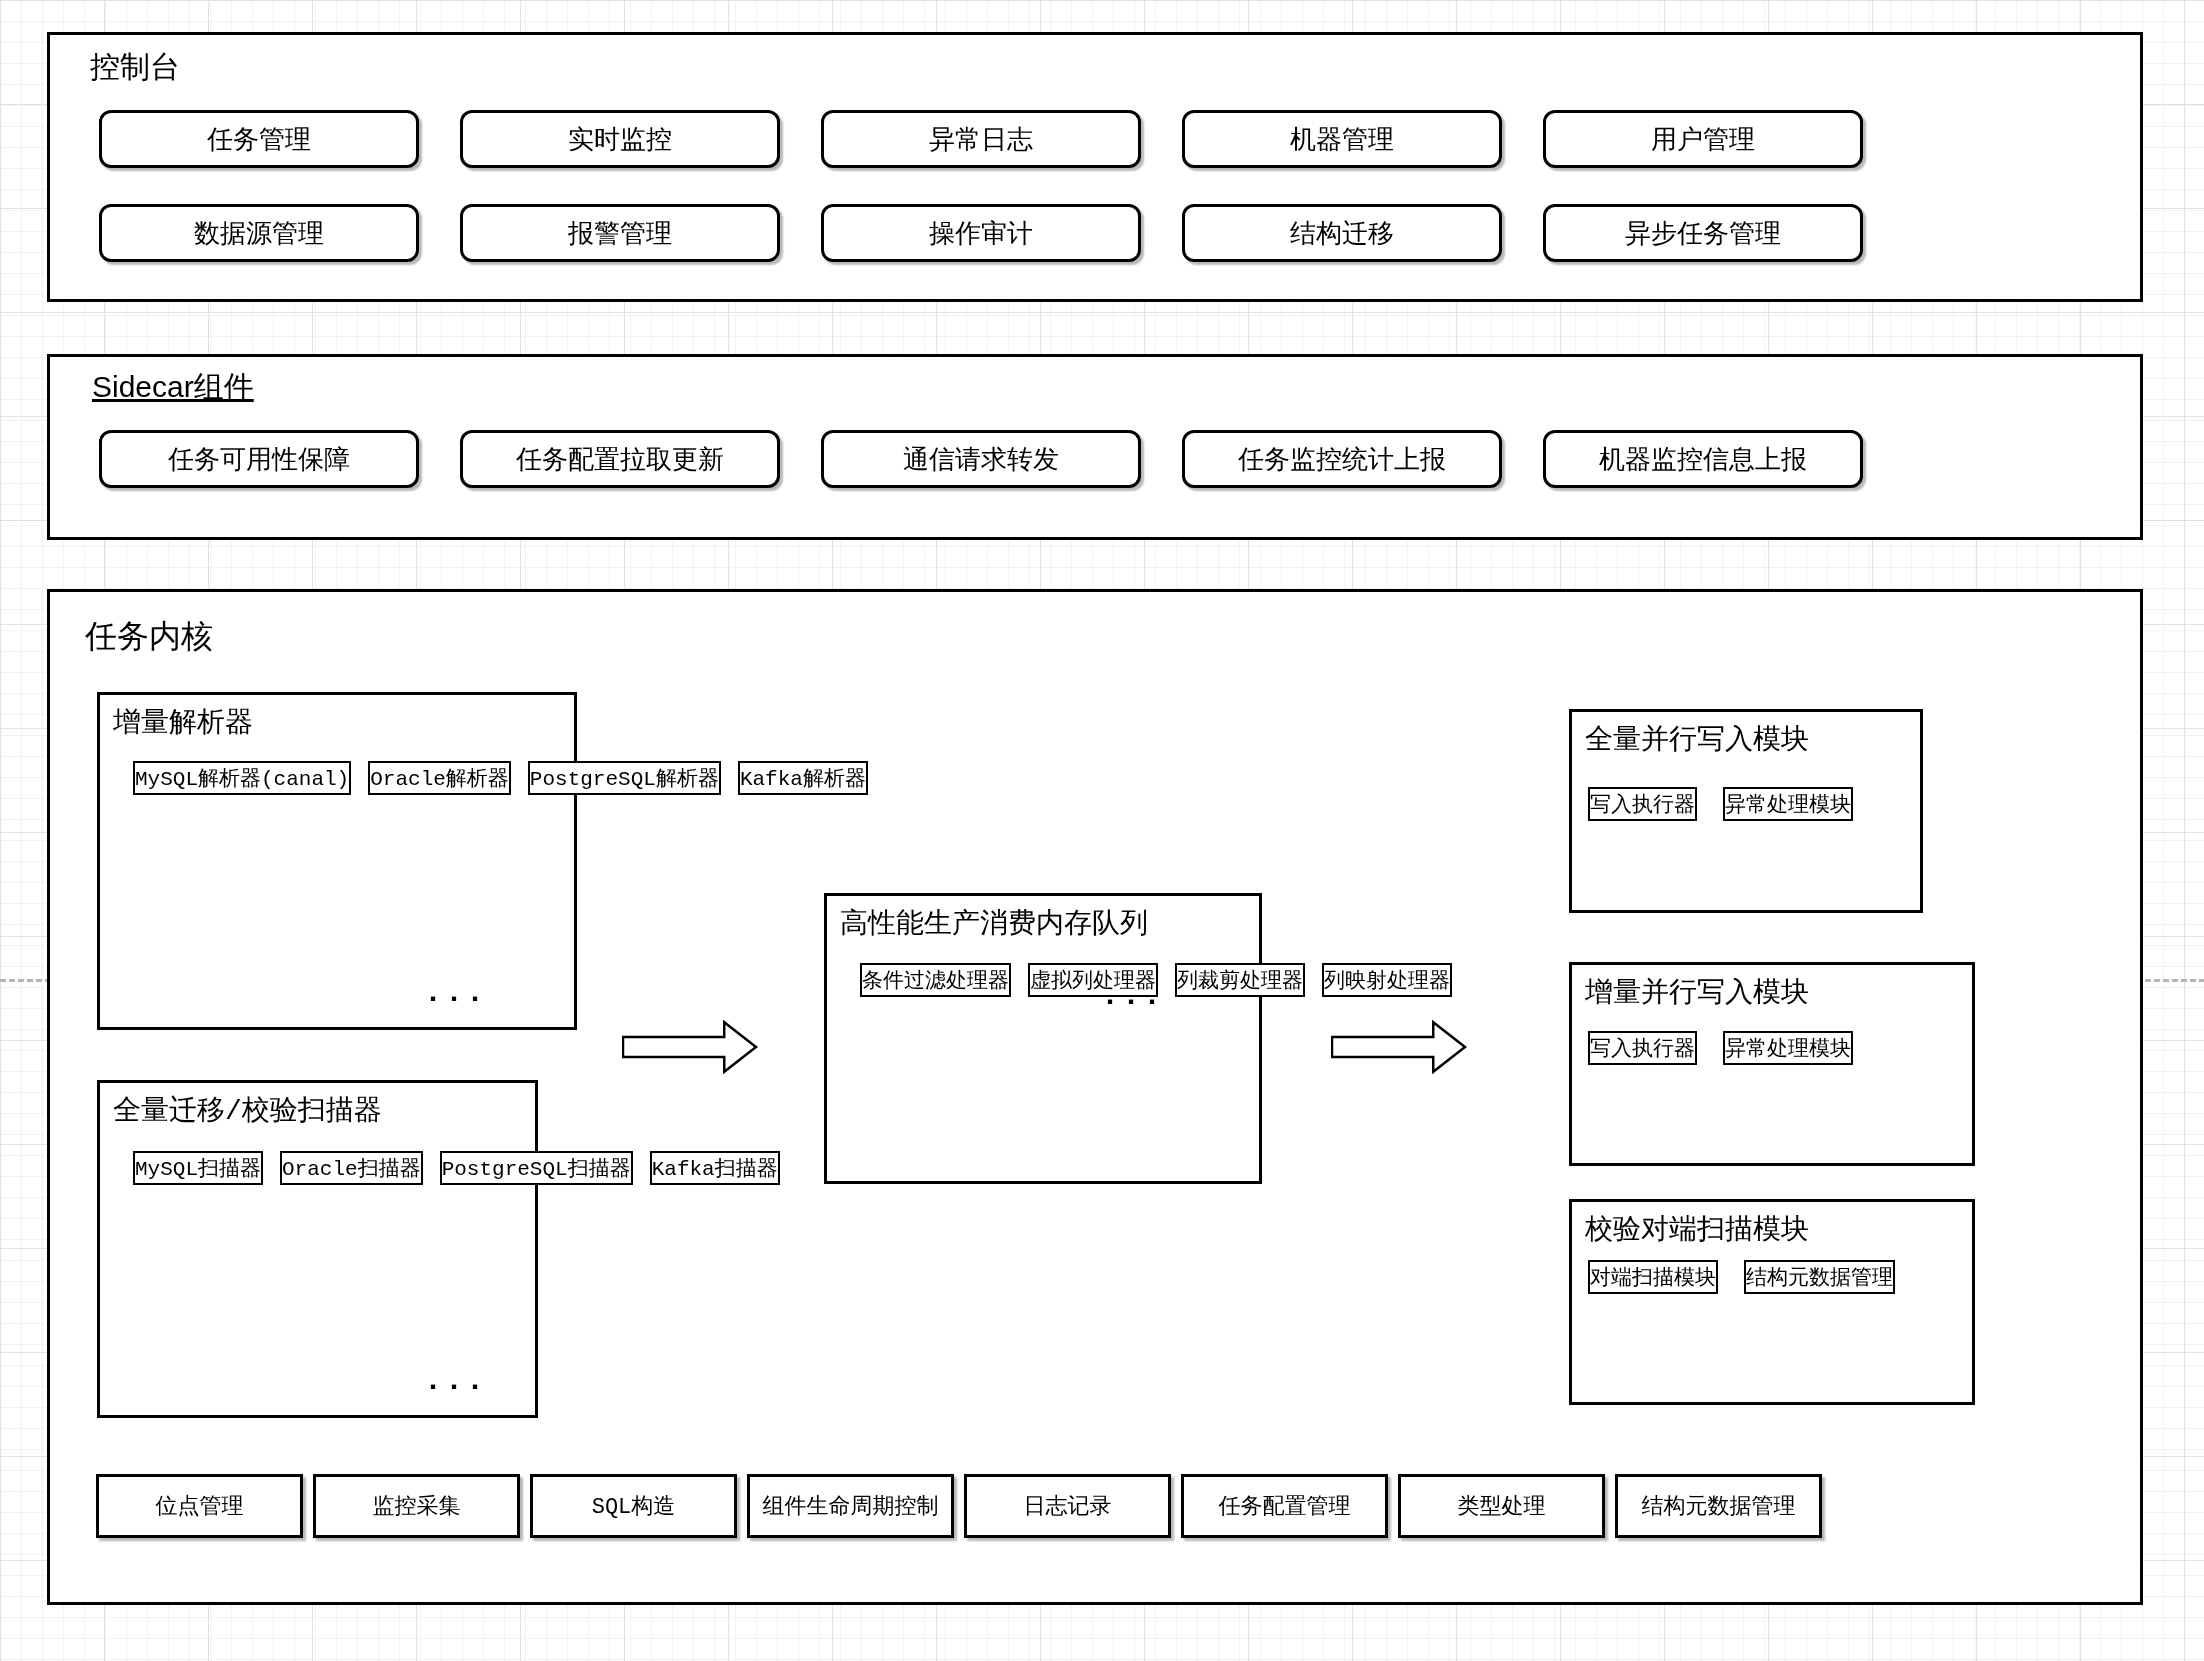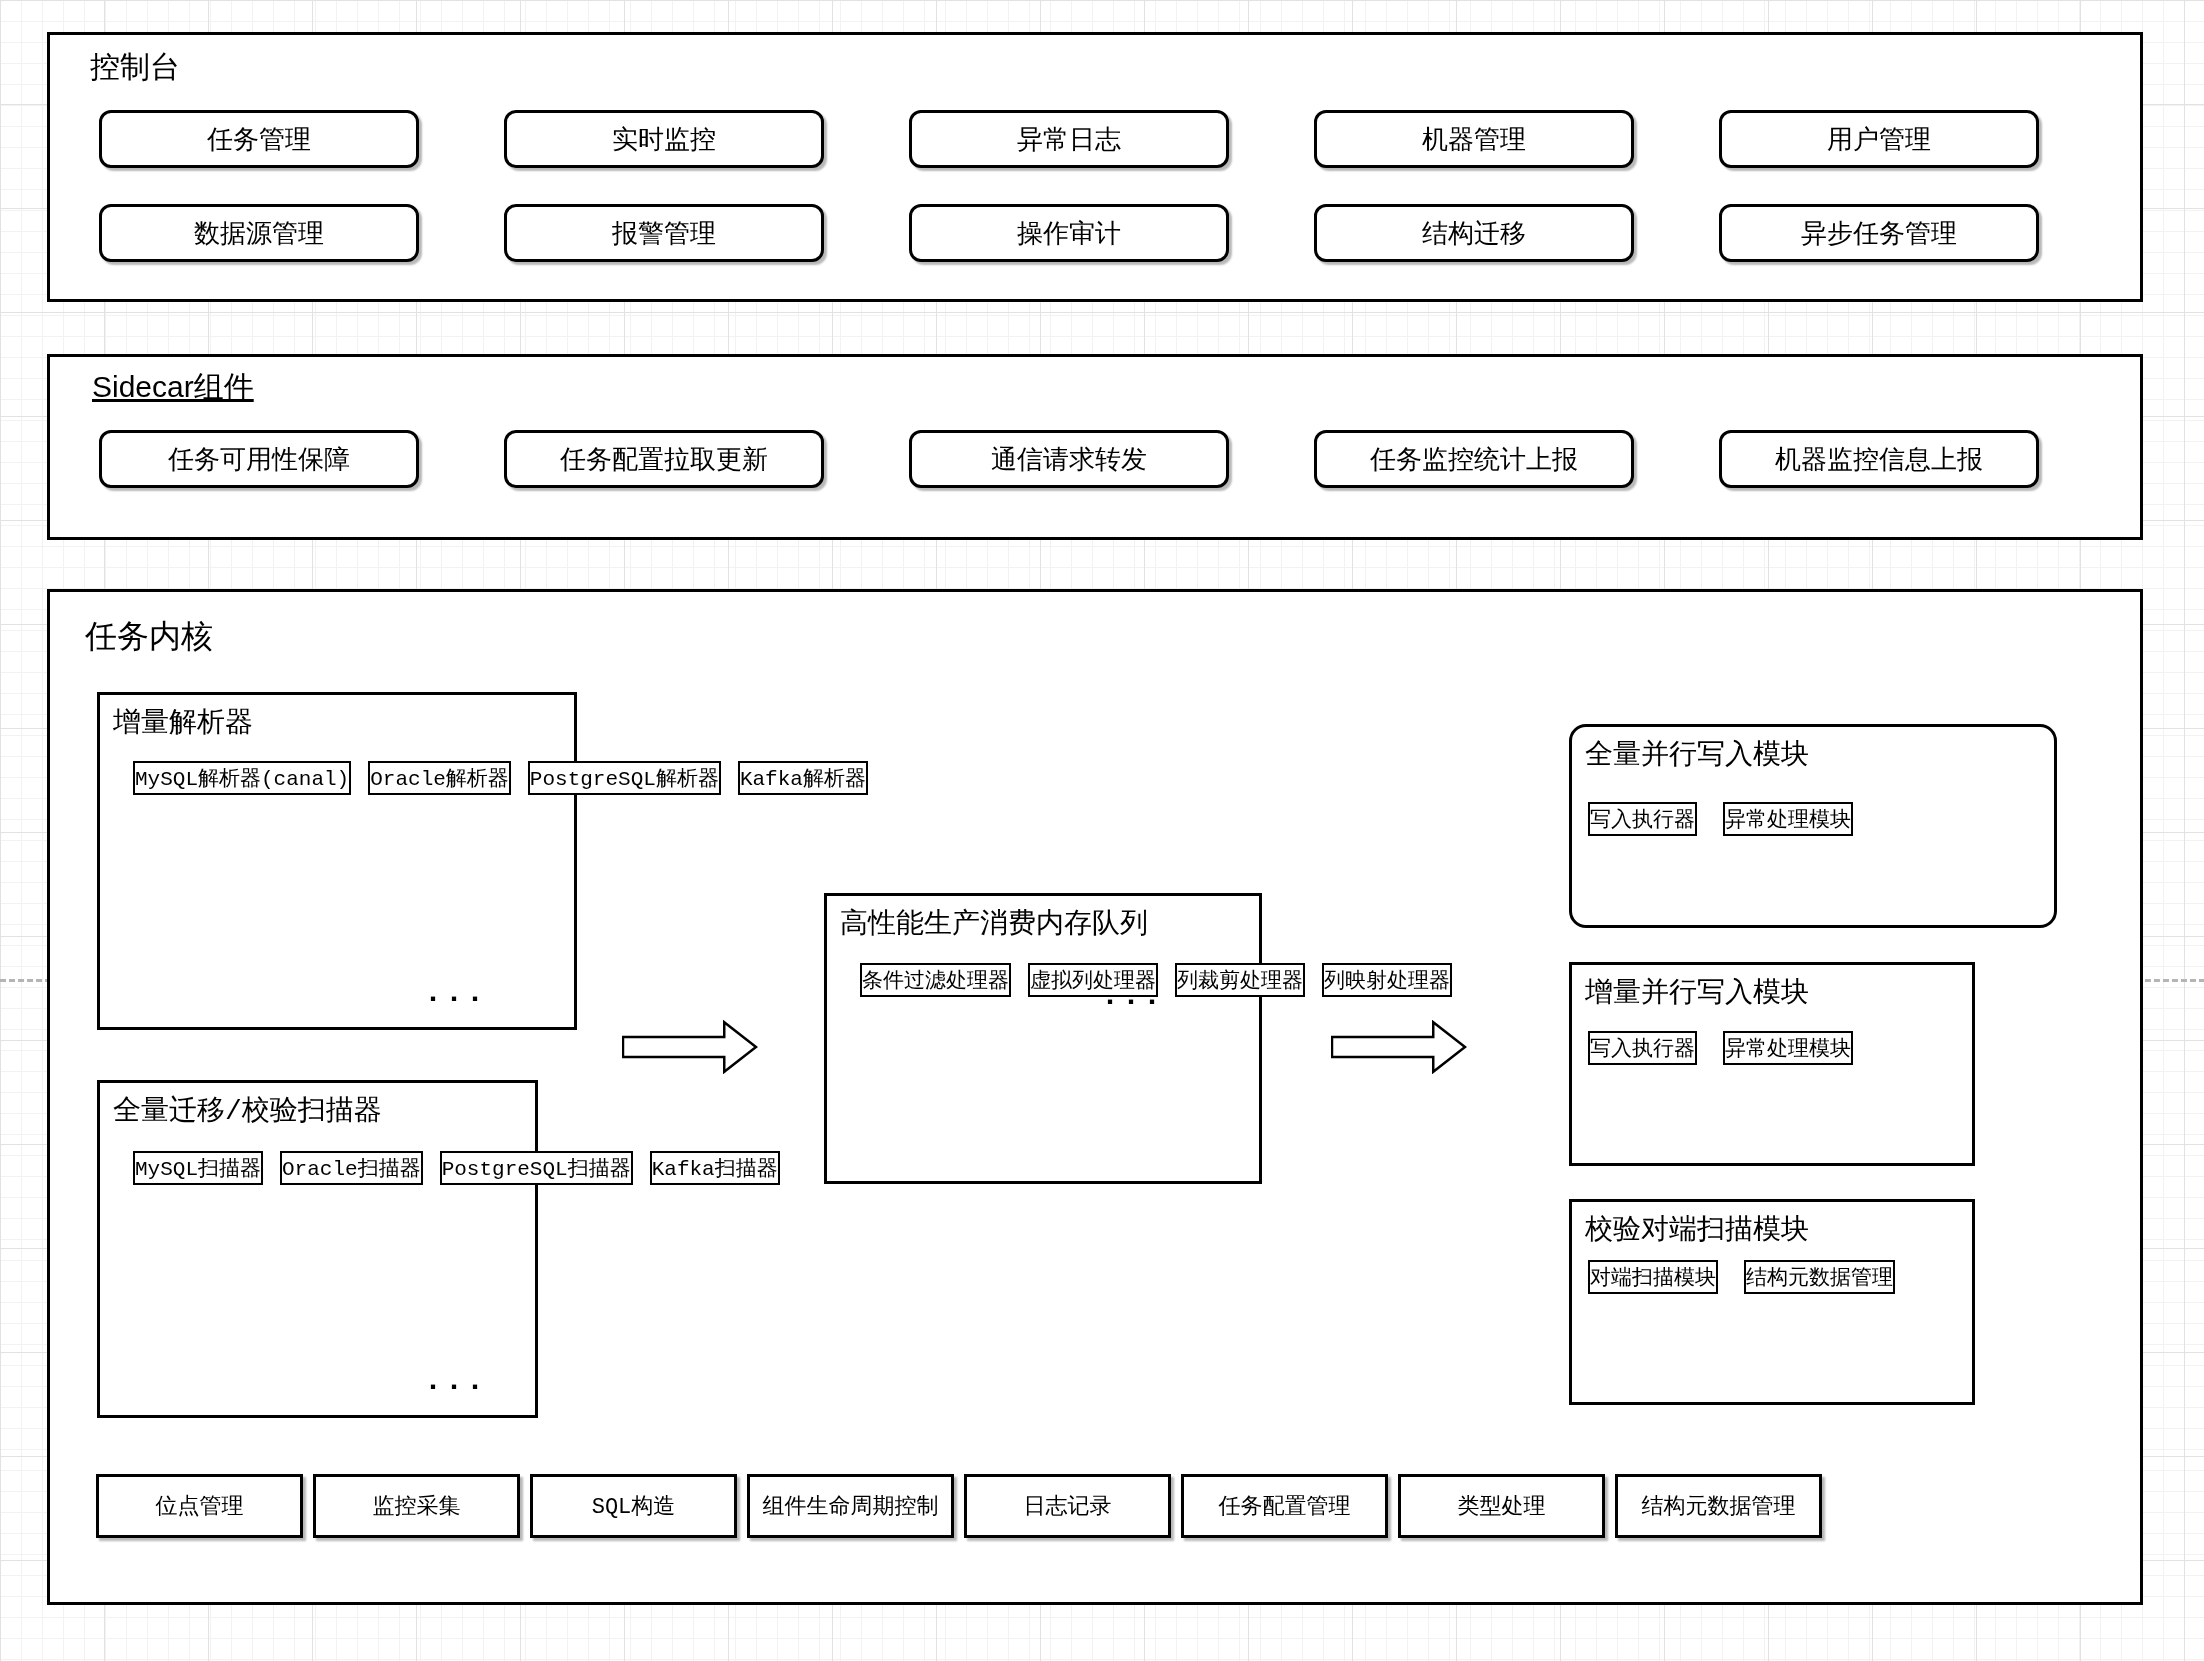--- a/index.html
+++ b/index.html
@@ -31,40 +31,40 @@
   }
   #panel-console { top:32px;  height:270px; }
   #panel-sidecar { top:354px; height:186px; }
   #panel-kernel  { top:589px; height:1016px;font-family:Liberation Mono, monospace; }
 
   .panel-title { position:absolute; font-size:30px; line-height:34px; white-space:nowrap; }
   #panel-console .panel-title { left:40px; top:15px; }
   #panel-sidecar .panel-title { left:42px; top:13px;text-decoration:underline; }
   #panel-kernel  .panel-title { left:35px; top:30px; font-size:32px; }
 
-  .btn-row { position:absolute; left:49px; display:flex; gap:85px; }
+  .btn-row { position:absolute; left:49px; display:flex; gap:41px; }
   #console-row1 { top:75px; }
   #console-row2 { top:169px; }
   #sidecar-row  { top:73px; }
   .diagram-btn {
     width:320px; height:58px; box-sizing:border-box;
     border:3px solid #000; border-radius:12px; background:#fff;
     box-shadow:3px 3px 2px rgba(0,0,0,0.28);
     display:flex; align-items:center; justify-content:center;
     font-size:26px; white-space:nowrap;
   }
 
   .module-box {
     position:absolute; box-sizing:border-box;
     border:3px solid #000; background:#fff;
   }
   #box-incr-parser  { left:47px;   top:100px; width:480px; height:338px; }
   #box-full-scanner { left:47px;   top:488px; width:441px; height:338px; }
   #box-queue        { left:774px;  top:301px; width:438px; height:291px; }
-  #box-full-writer  { left:1519px; top:132px; width:488px; height:204px;border-radius:17px; }
+  #box-full-writer  { left:1519px; top:117px; width:354px; height:204px; }
   #box-incr-writer  { left:1519px; top:370px; width:406px; height:204px; }
   #box-check-scanner{ left:1519px; top:607px; width:406px; height:206px; }
 
   .module-title { position:absolute; left:13px; top:8px; font-size:28px; white-space:nowrap; }
 
   .item-list { position:absolute; display:flex; flex-direction:row; }
   #box-incr-parser  .item-list { left:33px; top:66px; width:354px; gap:17px; }
   #box-full-scanner .item-list { left:33px; top:68px; width:354px; gap:17px; }
   #box-queue        .item-list { left:33px; top:67px; width:355px; gap:17px; }
   #box-full-writer  .item-list { left:16px; top:75px; width:370px; gap:26px; }

